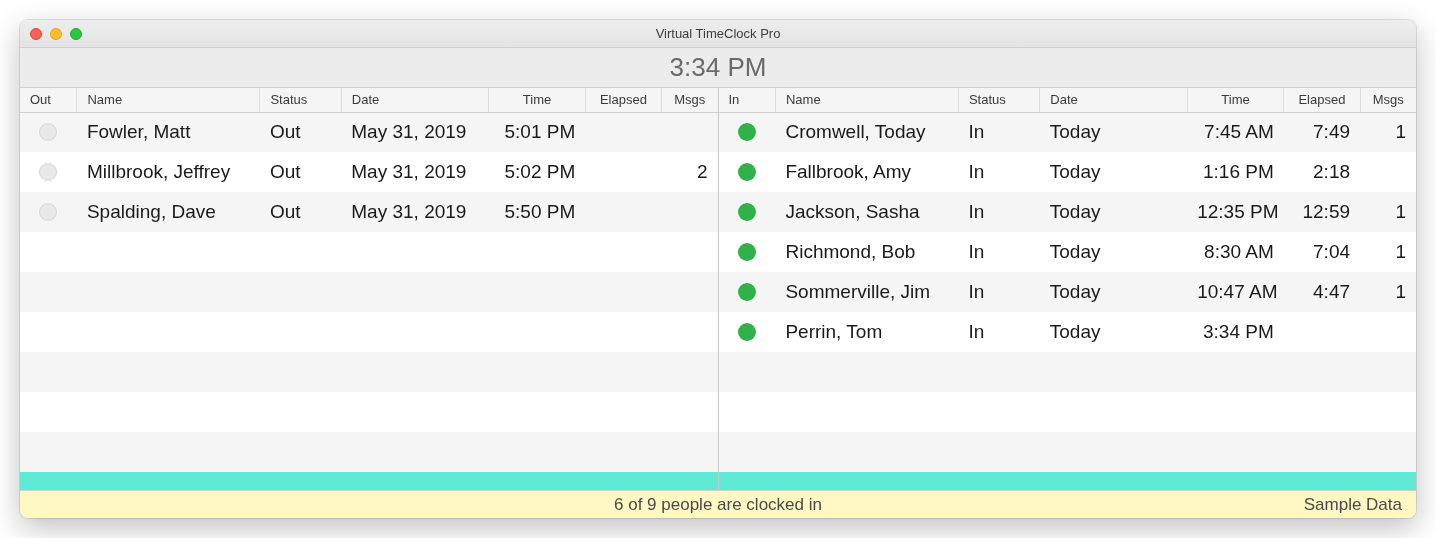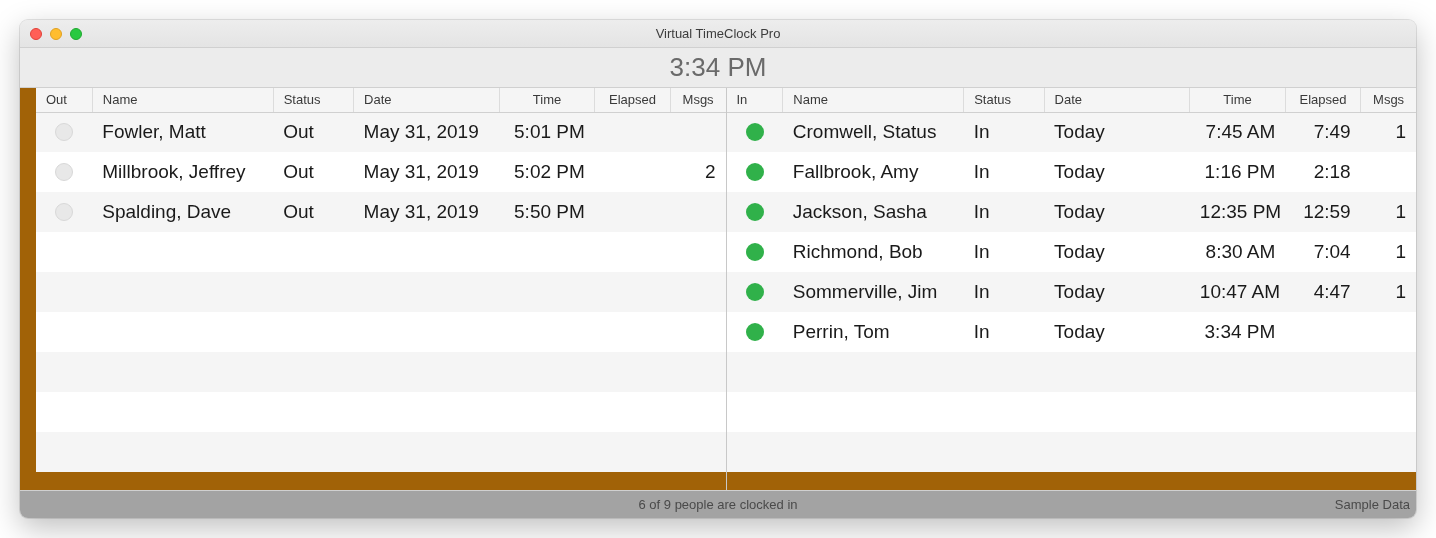--- a/index.html
+++ b/index.html
@@ -59,22 +59,21 @@
       align-items: center;
       justify-content: center;
       font-size: 26px;
       color: #6a6a6a;
       background: #ececec;
       border-bottom: 1px solid #d0d0d0;
     }
     .content {
       flex: 1;
       display: flex;
-      background: #a16207;
-      padding-left: 16px;
+      background: #5eead4;
     }
     .pane {
       flex: 1;
       display: flex;
       flex-direction: column;
       overflow: hidden;
     }
     .pane-left {
       border-right: 1px solid #c8c8c8;
     }
@@ -137,32 +136,32 @@
     }
     .col-indicator { width: 56px; }
     .col-name { width: 180px; }
     .col-status { width: 80px; }
     .col-date { width: 145px; }
     .col-time { width: 95px; }
     .col-elapsed { width: 75px; }
     .col-msgs { width: 55px; }
     .statusbar {
       height: 28px;
-      background: #a3a3a3;
+      background: #fef9c3;
       border-top: 1px solid #d0d0d0;
       display: flex;
       align-items: center;
       justify-content: center;
       position: relative;
-      font-size: 13px;
+      font-size: 17px;
       color: #4a4a4a;
     }
     .statusbar .right-label {
       position: absolute;
-      right: 6px;
+      right: 14px;
     }
   </style>
 </head>
 <body>
 
 <div class="window">
   <div class="titlebar">
     <div class="traffic-lights">
       <div class="traffic-light tl-red"></div>
       <div class="traffic-light tl-yellow"></div>
@@ -307,21 +306,21 @@
             <th class="right">Time</th>
             <th class="right">Elapsed</th>
             <th class="right">Msgs</th>
           </tr>
         </thead>
         <tbody id="right-body">
             <tr>
               <td>
                 <span class="dot dot-in"></span>
               </td>
-              <td>Cromwell, Status</td>
+              <td>Cromwell, Today</td>
               <td>In</td>
               <td>Today</td>
               <td class="right">7:45 AM</td>
               <td class="right">7:49</td>
               <td class="right">1</td>
             </tr>
             <tr>
               <td>
                 <span class="dot dot-in"></span>
               </td>

